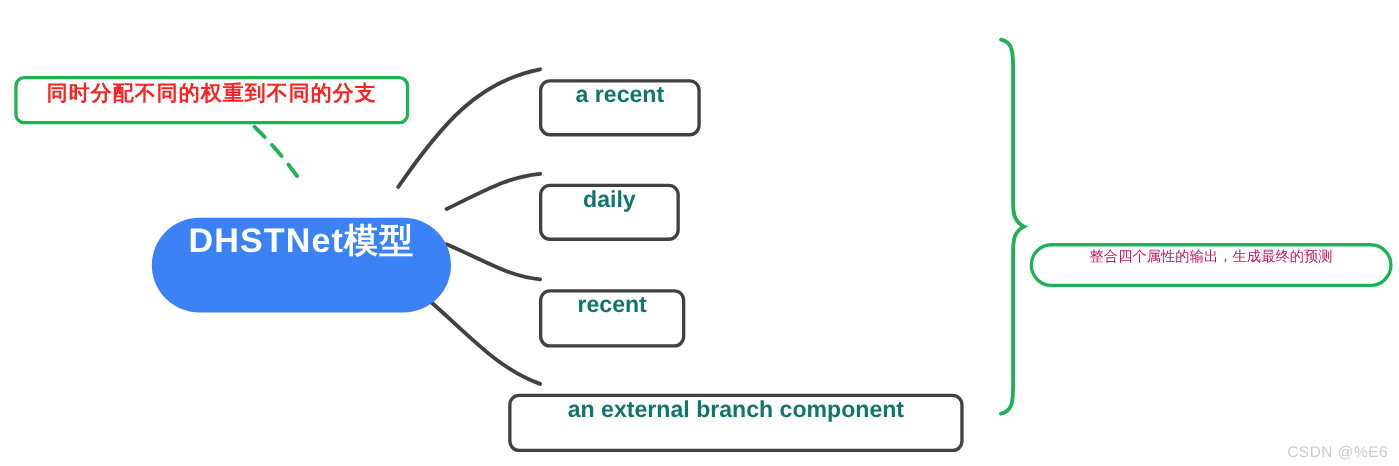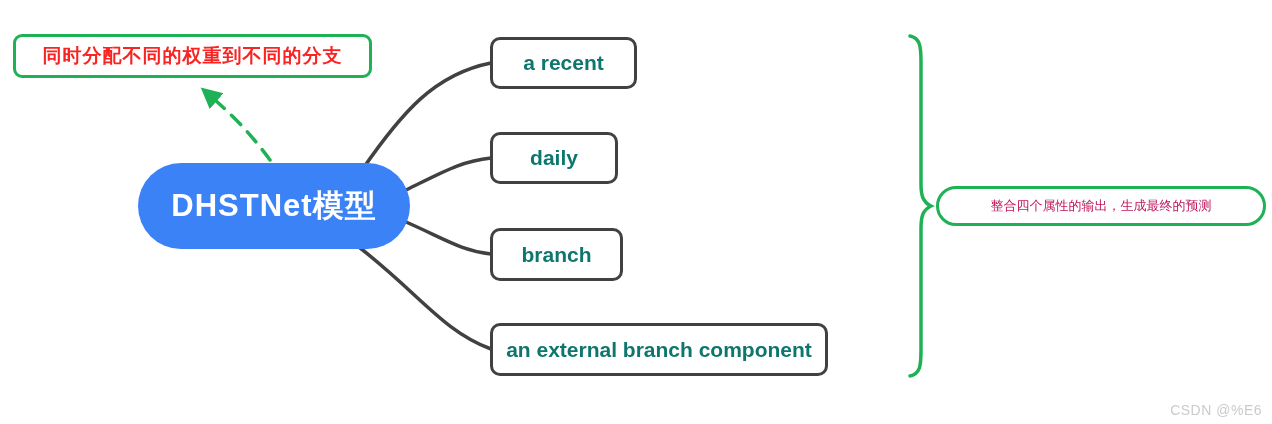--- a/index.html
+++ b/index.html
@@ -1,39 +1,39 @@
 <!DOCTYPE html>
 <html><head>
 <meta charset="utf-8">
 <style>
   html,body{margin:0;padding:0;background:#fff;}
   #canvas{
     position:relative;width:1272px;height:424px;background:#fff;overflow:hidden;
     font-family:"Liberation Sans","DejaVu Sans",sans-serif;
   }
   #wires{position:absolute;left:0;top:0;z-index:1;}
-  .node{position:absolute;z-index:2;box-sizing:border-box;display:flex;align-items:center;justify-content:center;background:#fff;}
+  .node{position:absolute;z-index:2;box-sizing:border-box;display:flex;align-items:flex-start;justify-content:center;background:#fff;margin-top:35px;}
   .annotation-box{
     left:13px;top:34px;width:359px;height:44px;
     border:3px solid #1FB155;border-radius:9px;
     color:#FB2222;font-weight:bold;font-size:19px;letter-spacing:1px;white-space:nowrap;
   }
   .root-node{
     left:138px;top:163px;width:272px;height:86px;
     background:#3b82f6;border-radius:43px;border:none;
     color:#ffffff;font-weight:bold;font-size:31px;letter-spacing:1px;white-space:nowrap;
   }
   .branch-box{
     border:3px solid #414141;border-radius:10px;
     color:#0f766e;font-weight:bold;font-size:21px;white-space:nowrap;
   }
   .branch-recent{left:490px;top:37px;width:147px;height:52px;}
   .branch-daily{left:490px;top:132px;width:128px;height:52px;}
   .branch-weekly{left:490px;top:228px;width:133px;height:53px;}
-  .branch-external{left:490px;top:323px;width:338px;height:53px;}
+  .branch-external{left:462px;top:323px;width:414px;height:53px;}
   .summary-box{
     left:936px;top:186px;width:330px;height:40px;
     border:3px solid #1FB155;border-radius:21px;
     color:#be185d;font-size:13px;white-space:nowrap;
   }
   .watermark{
     position:absolute;right:10px;bottom:6px;z-index:2;
     color:#cbcbcb;font-size:14px;letter-spacing:.5px;
   }
 </style>
@@ -75,21 +75,21 @@
 
   <div class="node branch-box branch-recent">
     <span>a recent</span>
   </div>
 
   <div class="node branch-box branch-daily">
     <span>daily</span>
   </div>
 
   <div class="node branch-box branch-weekly">
-    <span>branch</span>
+    <span>recent</span>
   </div>
 
   <div class="node branch-box branch-external">
     <span>an external branch component</span>
   </div>
 
   <div class="node summary-box">
     <span>整合四个属性的输出，生成最终的预测</span>
   </div>
 

